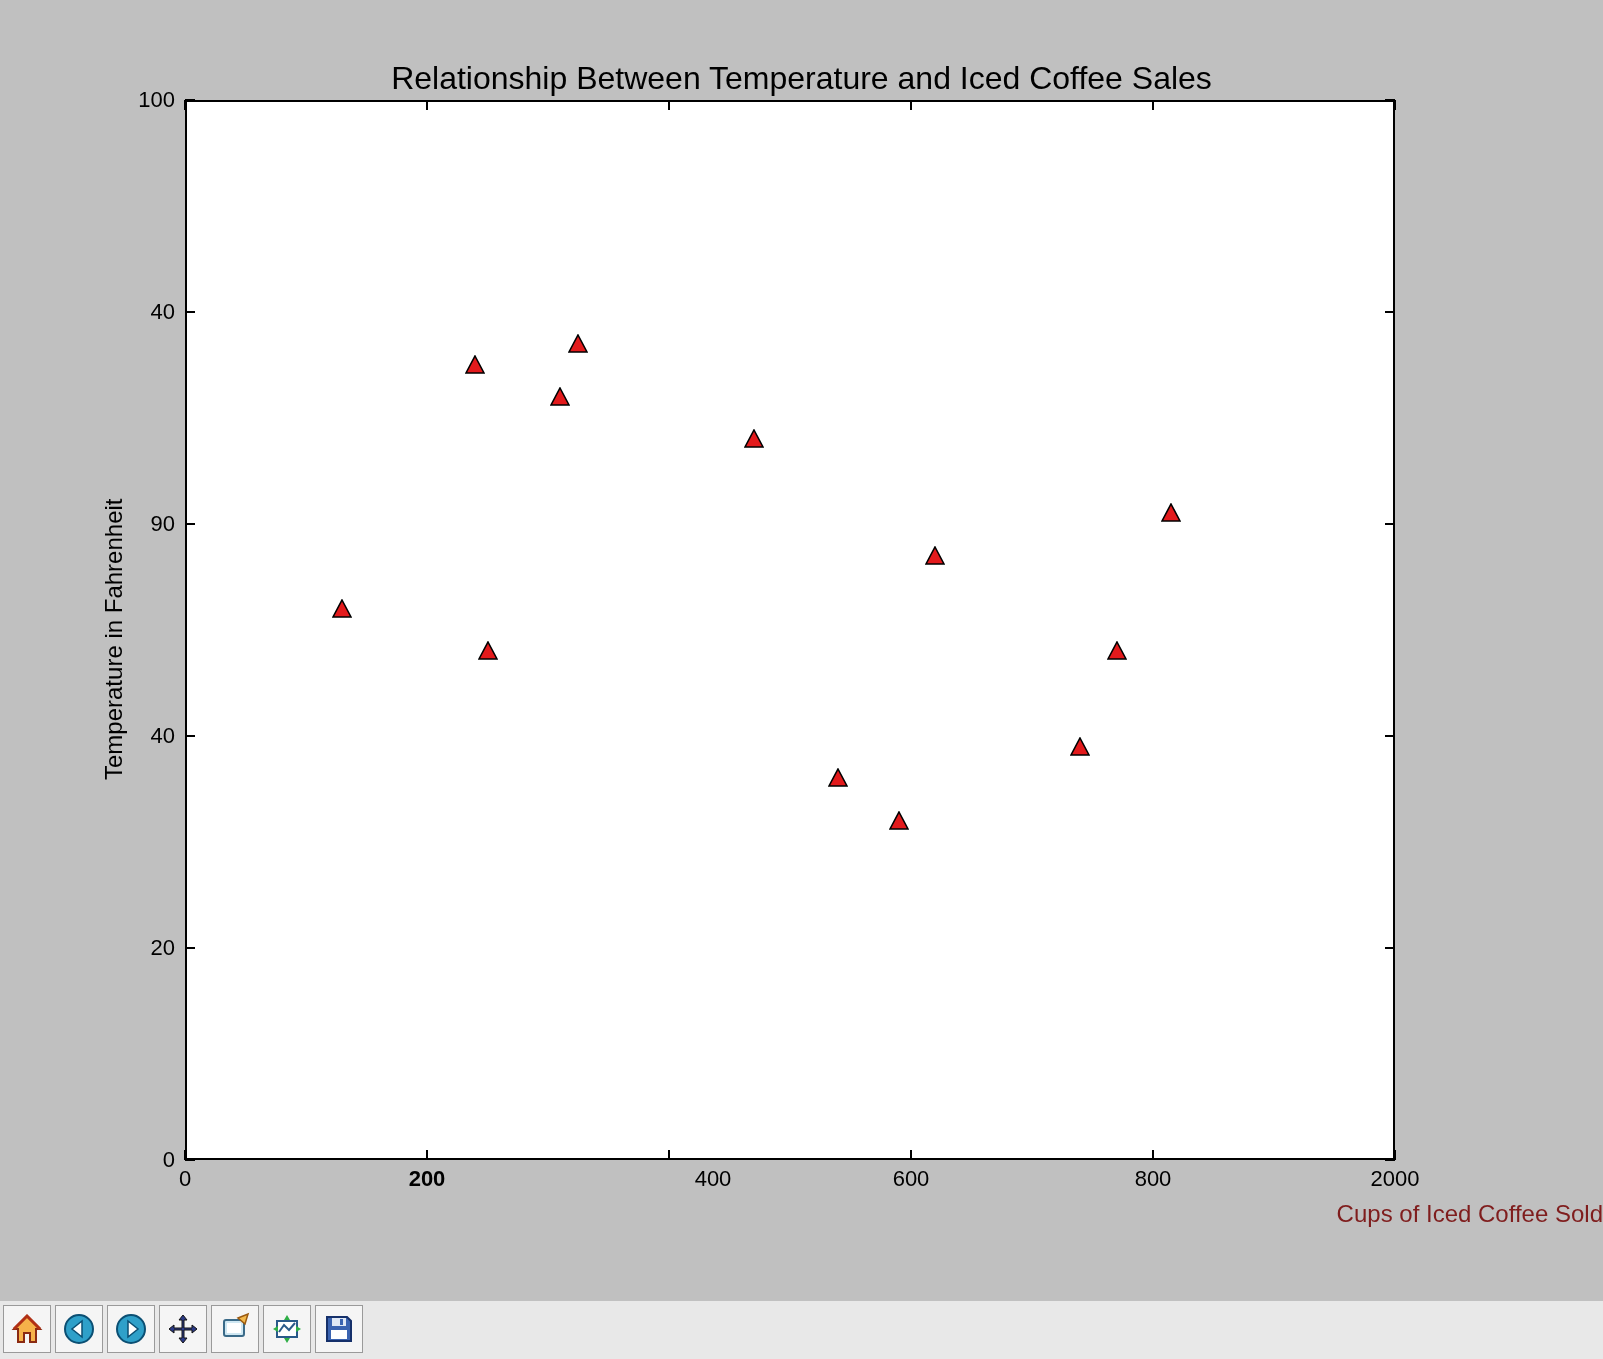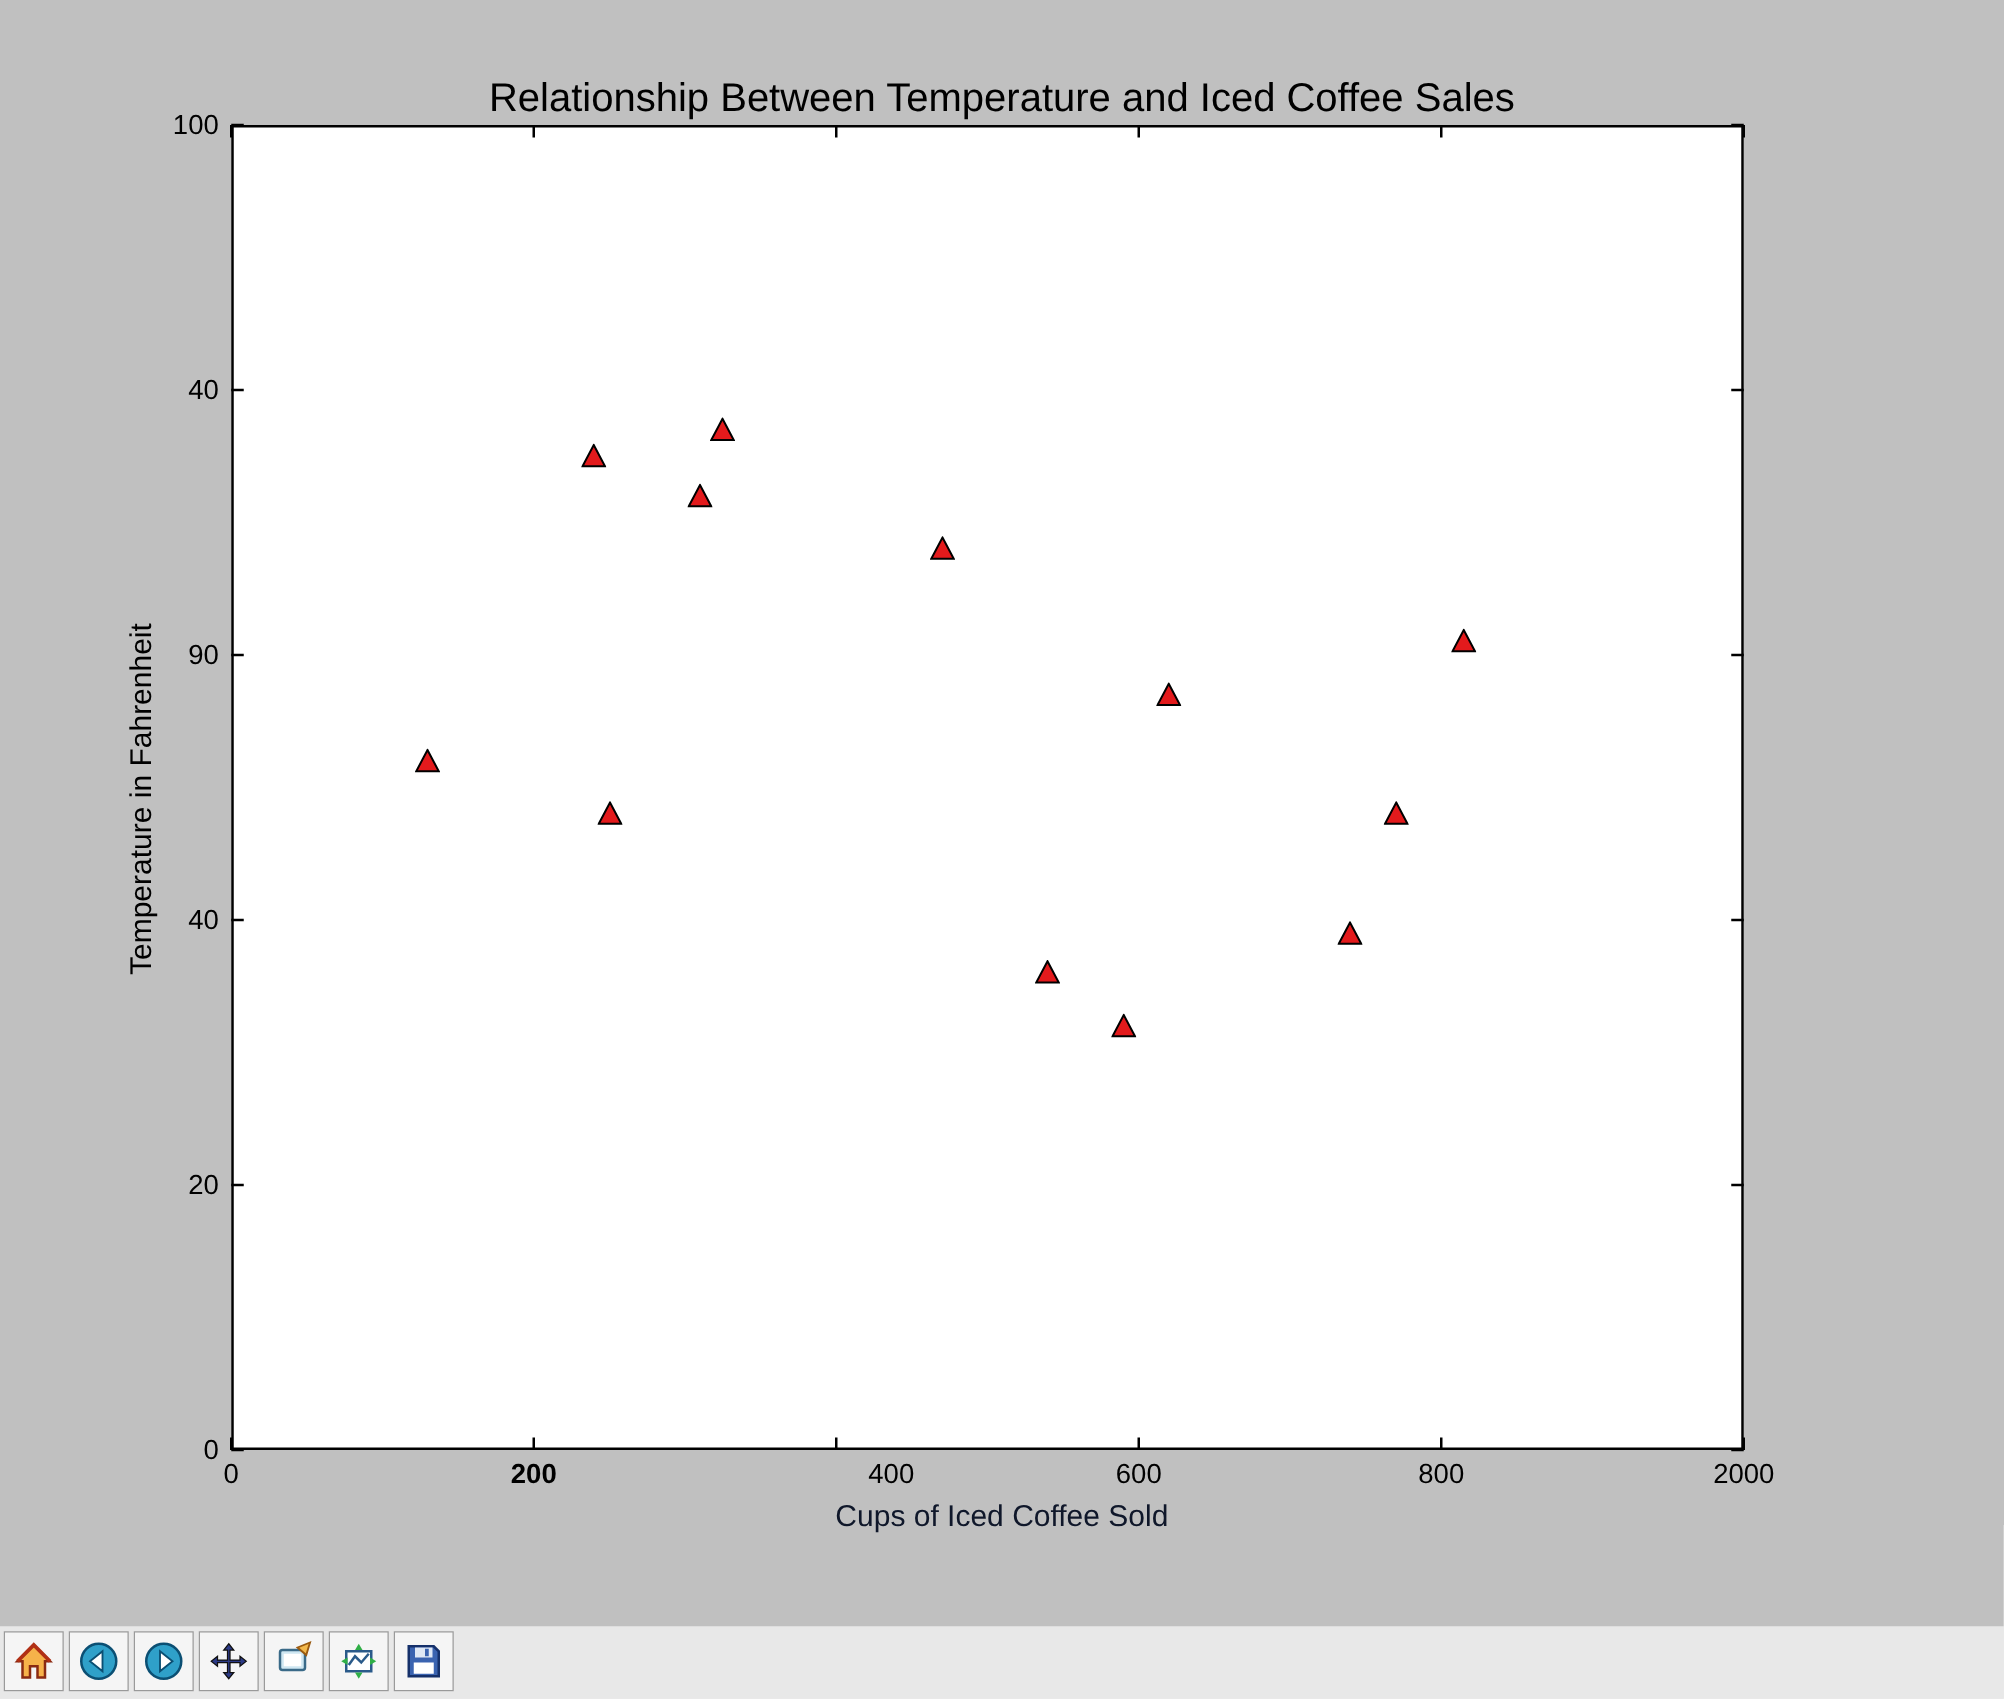--- a/index.html
+++ b/index.html
@@ -28,23 +28,23 @@
     width: 1603px;
     text-align: center;
     font-size: 32px;
     color: #000;
     top: 60px;
     left: 0;
   }
   .x-label {
     position: absolute;
     width: 1603px;
-    text-align: center;
+    text-align: right;
     font-size: 24px;
-    color: #0f172a;
+    color: #7f1d1d;
   }
   .y-label {
     position: absolute;
     font-size: 24px;
     color: #000;
     transform-origin: left top;
     transform: rotate(-90deg);
     white-space: nowrap;
   }
   .tick-x {

